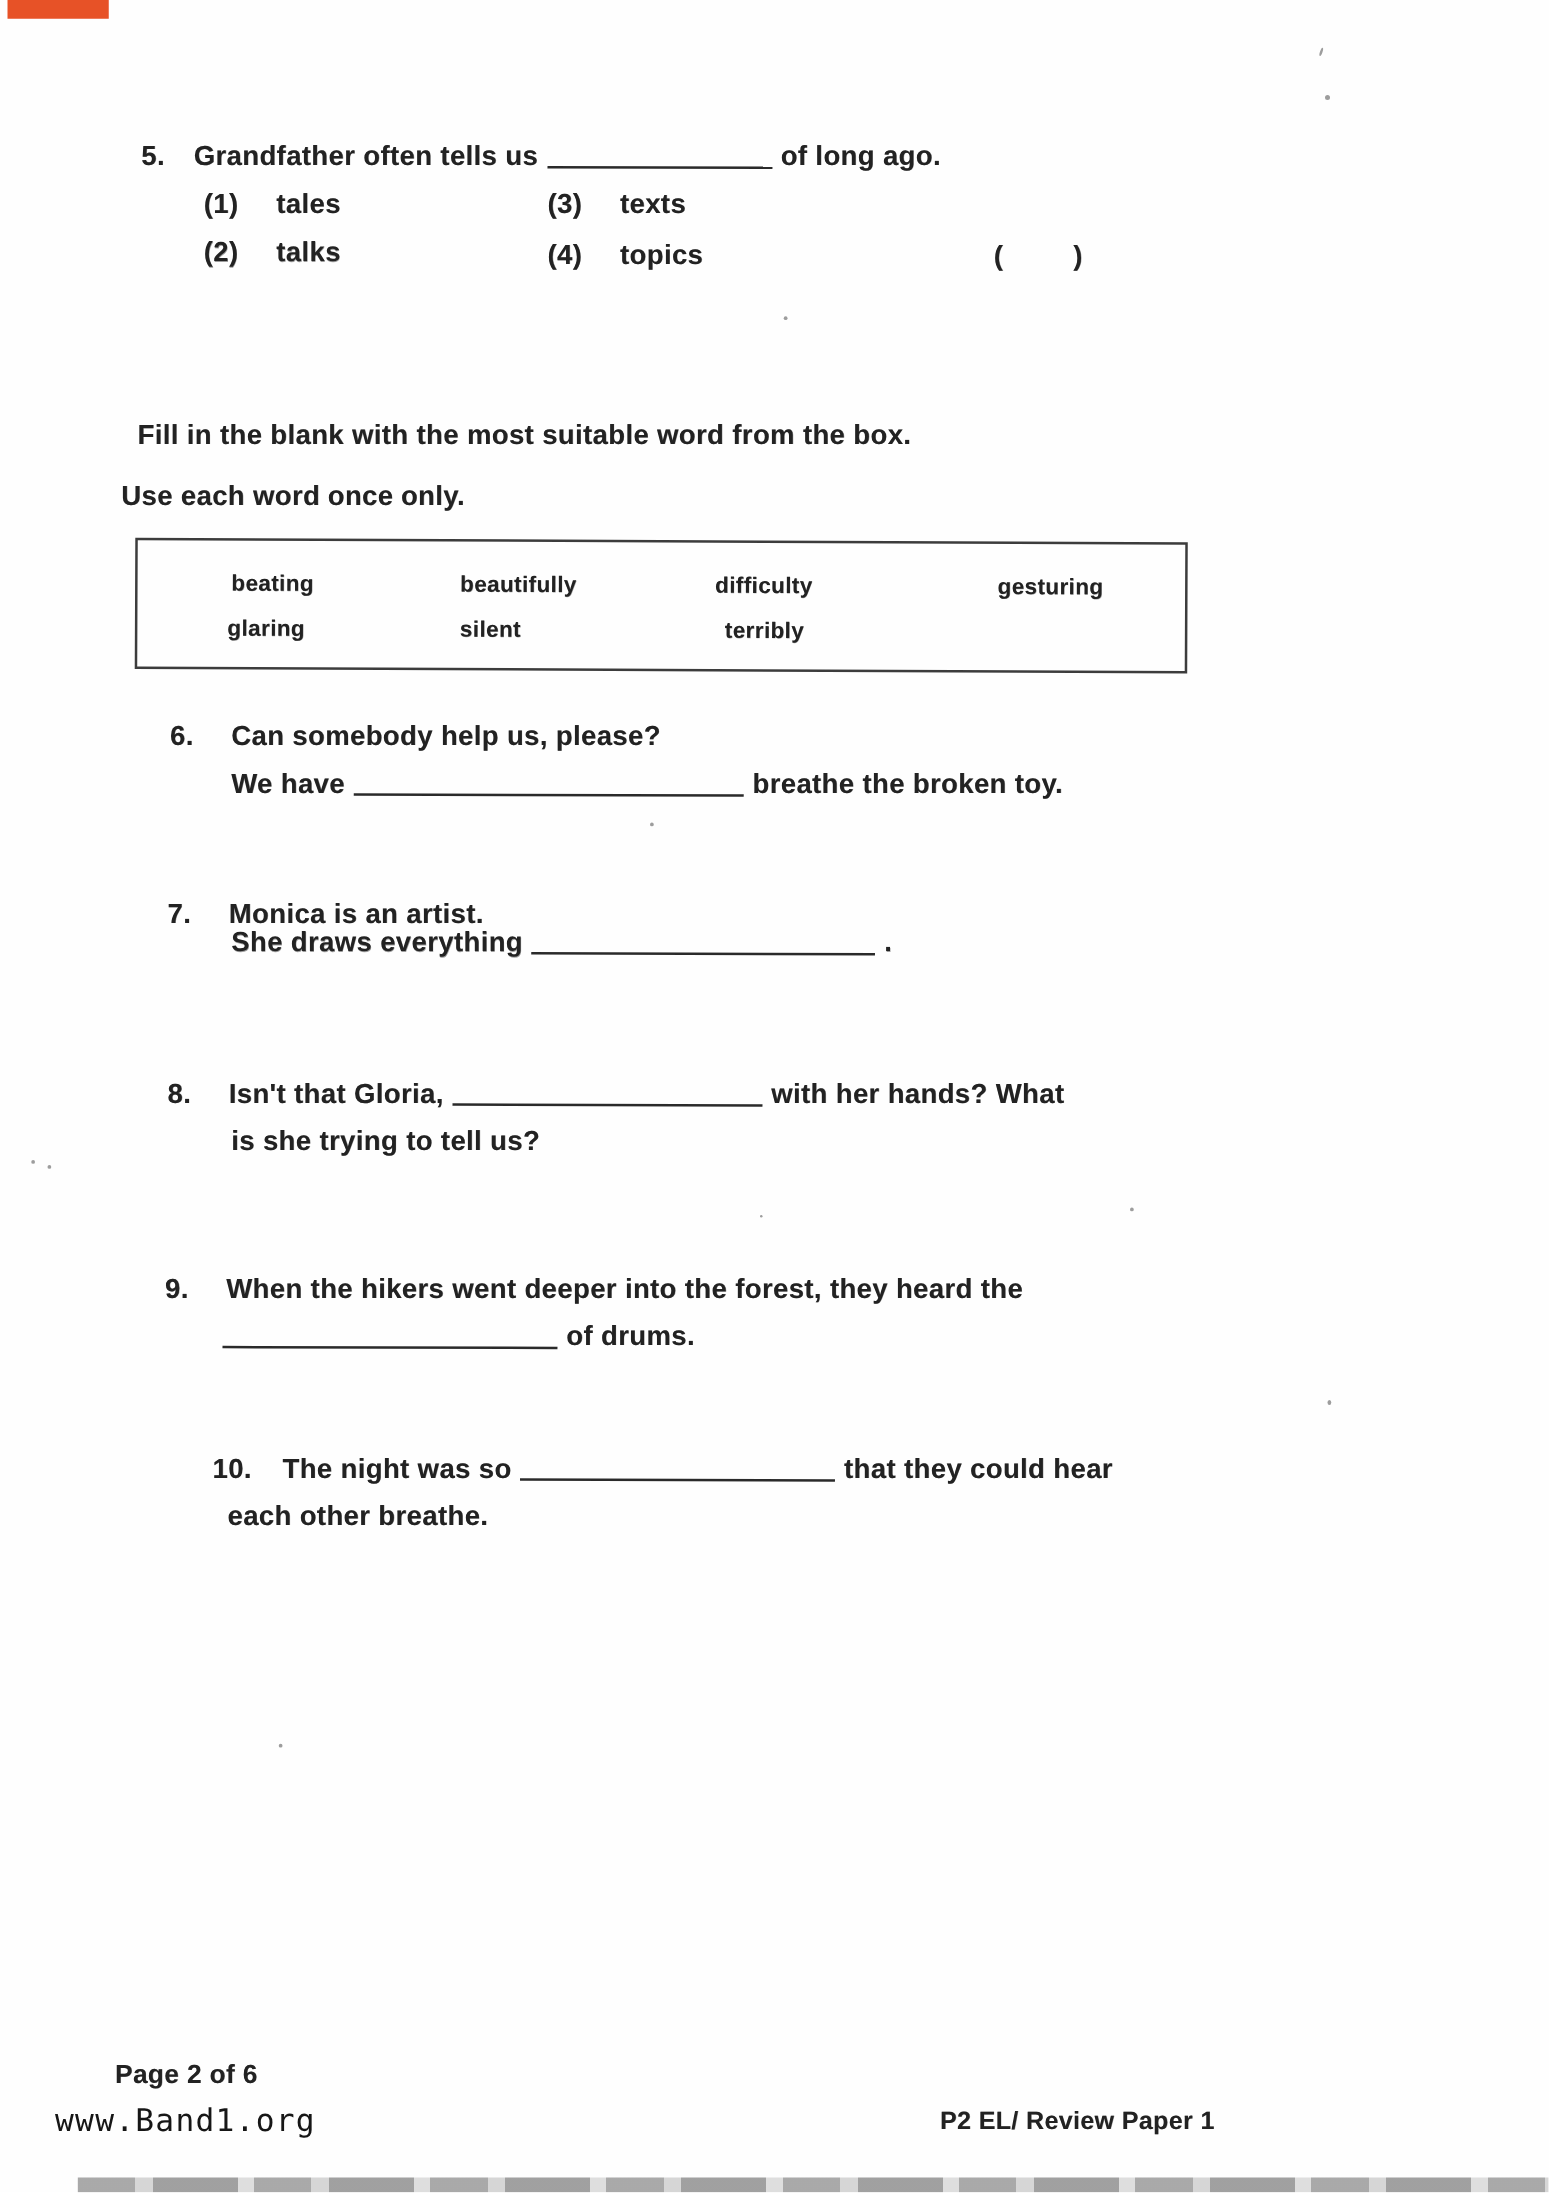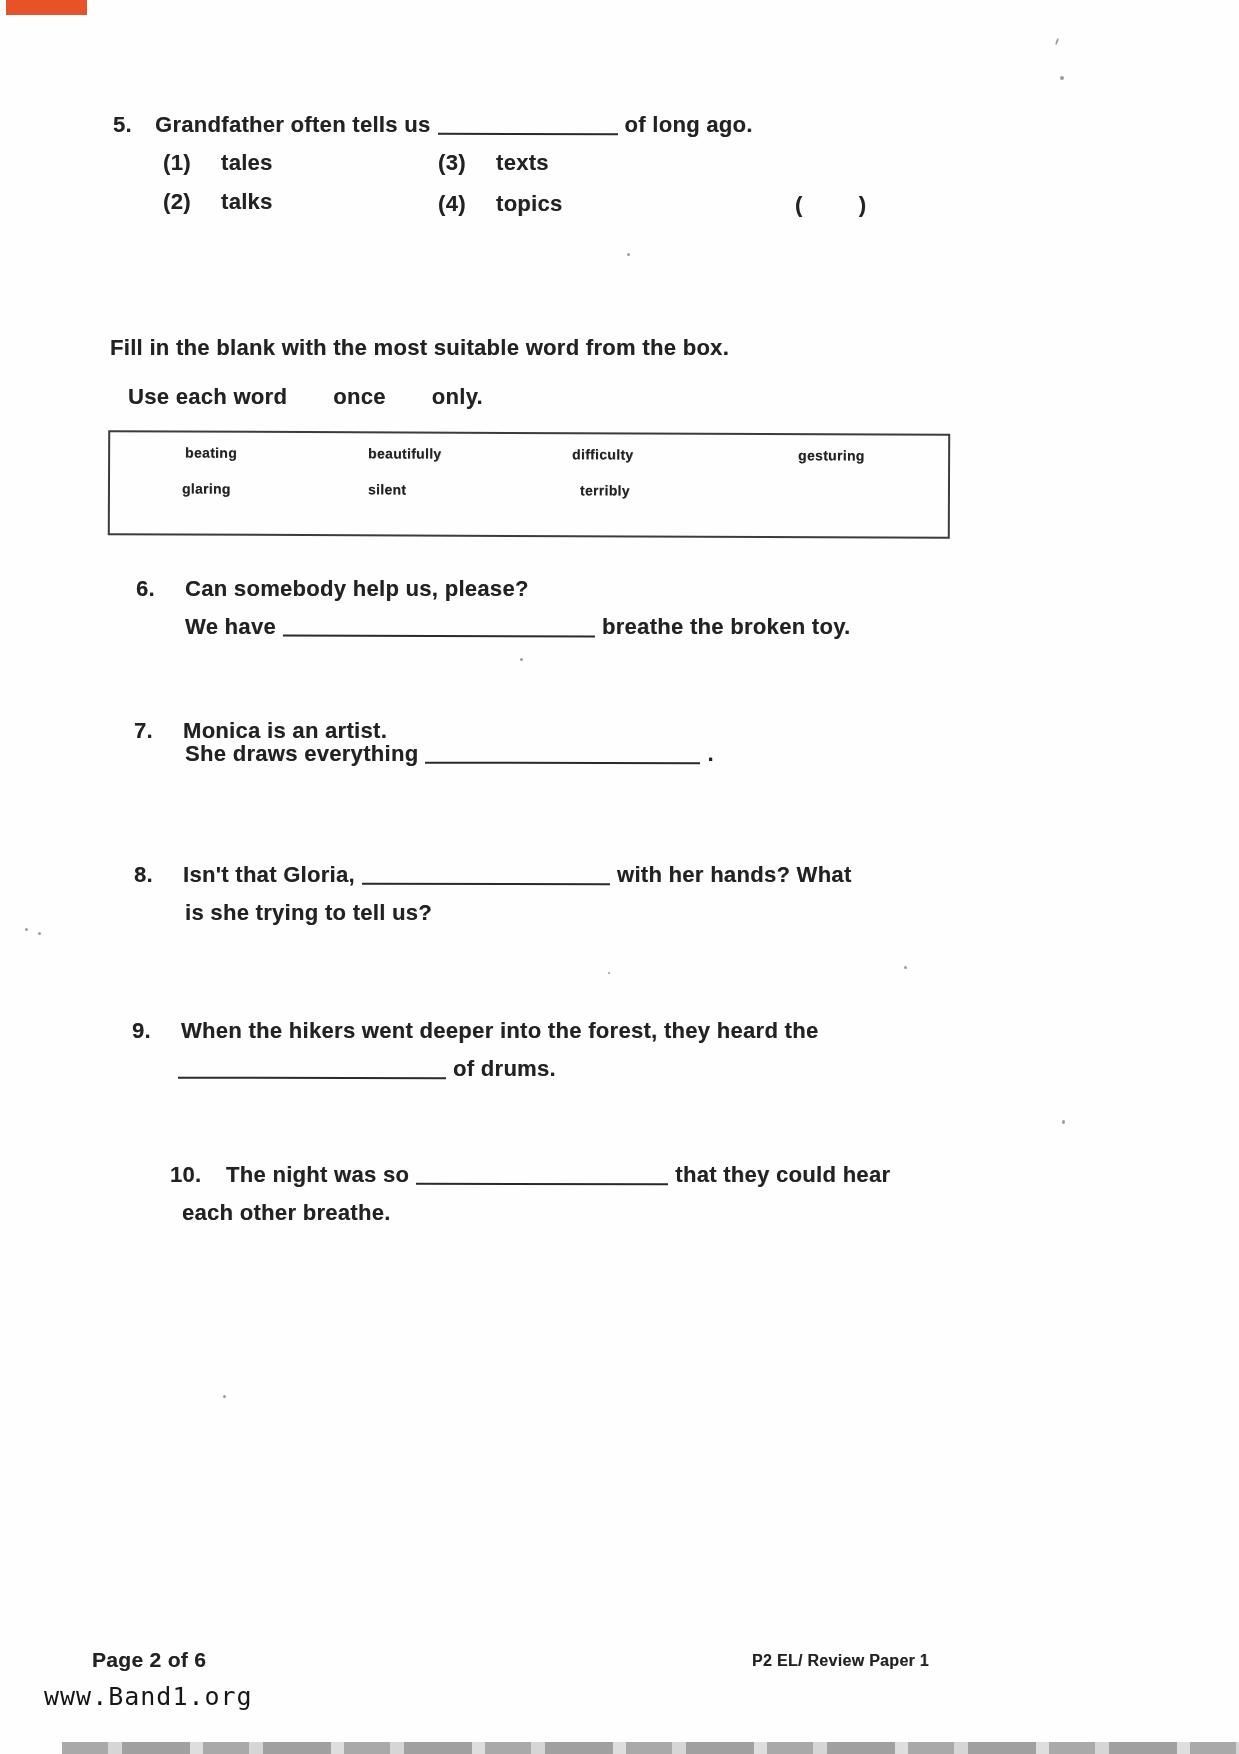--- a/index.html
+++ b/index.html
@@ -27,41 +27,41 @@
   }
   .heading-underline {
     display:inline-block; border-bottom:2.5px solid #222; padding-bottom:2px;
   }
   .onum { display:inline-block; width:58px; }
   .word-box {
     position:absolute; left:108px; top:432px; width:838px; height:101px;
     border:2.5px solid #3c3c3c; transform:rotate(.25deg);
     background:transparent;
   }
-  .word-box .w { position:absolute; font-size:14px; font-weight:700;
-    letter-spacing:.3px; color:#222; text-shadow:.3px .3px .4px rgba(40,40,40,.45); }
+  .word-box .w { position:absolute; font-size:18px; font-weight:700;
+    letter-spacing:.3px; color:#222; text-shadow:.3px .3px .4px rgba(40,40,40,.45);margin-top:12px; }
   .bold-word { margin:13px 6px; font-weight:800; }
   .ans-gap { display:inline-block; width:56px; }
   .red-strip {
     position:absolute; left:6px; top:0; width:81px; height:15px;
     background:#e75227;
   }
   .bottom-strip {
     position:absolute; left:62px; right:0; bottom:0; height:12px; opacity:.8;
     background:repeating-linear-gradient(90deg,
       #949494 0 46px, #cccccc 46px 60px,
       #898989 60px 128px, #d6d6d6 128px 141px);
   }
   .footer-page  { left:92px;  top:1648px; font-size:21px; }
   .footer-site  {
     position:absolute; left:44px; top:1682px;
     font-family:"DejaVu Sans Mono", monospace;
     font-size:25px; font-weight:400; color:#161616; letter-spacing:1px;
   }
-  .footer-paper { left:752px; top:1652px; font-size:16px; }
+  .footer-paper { left:752px; top:1686px; font-size:20px; }
   .speck { position:absolute; background:#9d9d9d; border-radius:50%; }
 </style>
 </head>
 <body>
 
 <div class="page">
 
   <div class="red-strip"></div>
   <div class="bottom-strip"></div>
   <div class="speck" style="left:1056px;top:38px;width:2px;height:7px;transform:rotate(18deg);"></div>
@@ -97,21 +97,21 @@
     <span class="onum">(4)</span>
     <span>topics</span>
   </div>
   <div class="line" style="left:795px; top:192px;">
     <span>(</span>
     <span class="ans-gap"></span>
     <span>)</span>
   </div>
 
   <div class="txt" style="left:110px; top:335px;">Fill in the blank with the most suitable word from the box.</div>
-  <div class="line" style="left:128px; top:371px;gap:40px;">
+  <div class="line" style="left:97px; top:371px;">
     <span>Use each word</span>
     <span class="bold-word">once</span>
     <span>only.</span>
   </div>
 
   <div class="word-box">
     <span class="w" style="left:75px;  top:12px;">beating</span>
     <span class="w" style="left:258px; top:12px;">beautifully</span>
     <span class="w" style="left:462px; top:12px;">difficulty</span>
     <span class="w" style="left:688px; top:12px;">gesturing</span>

